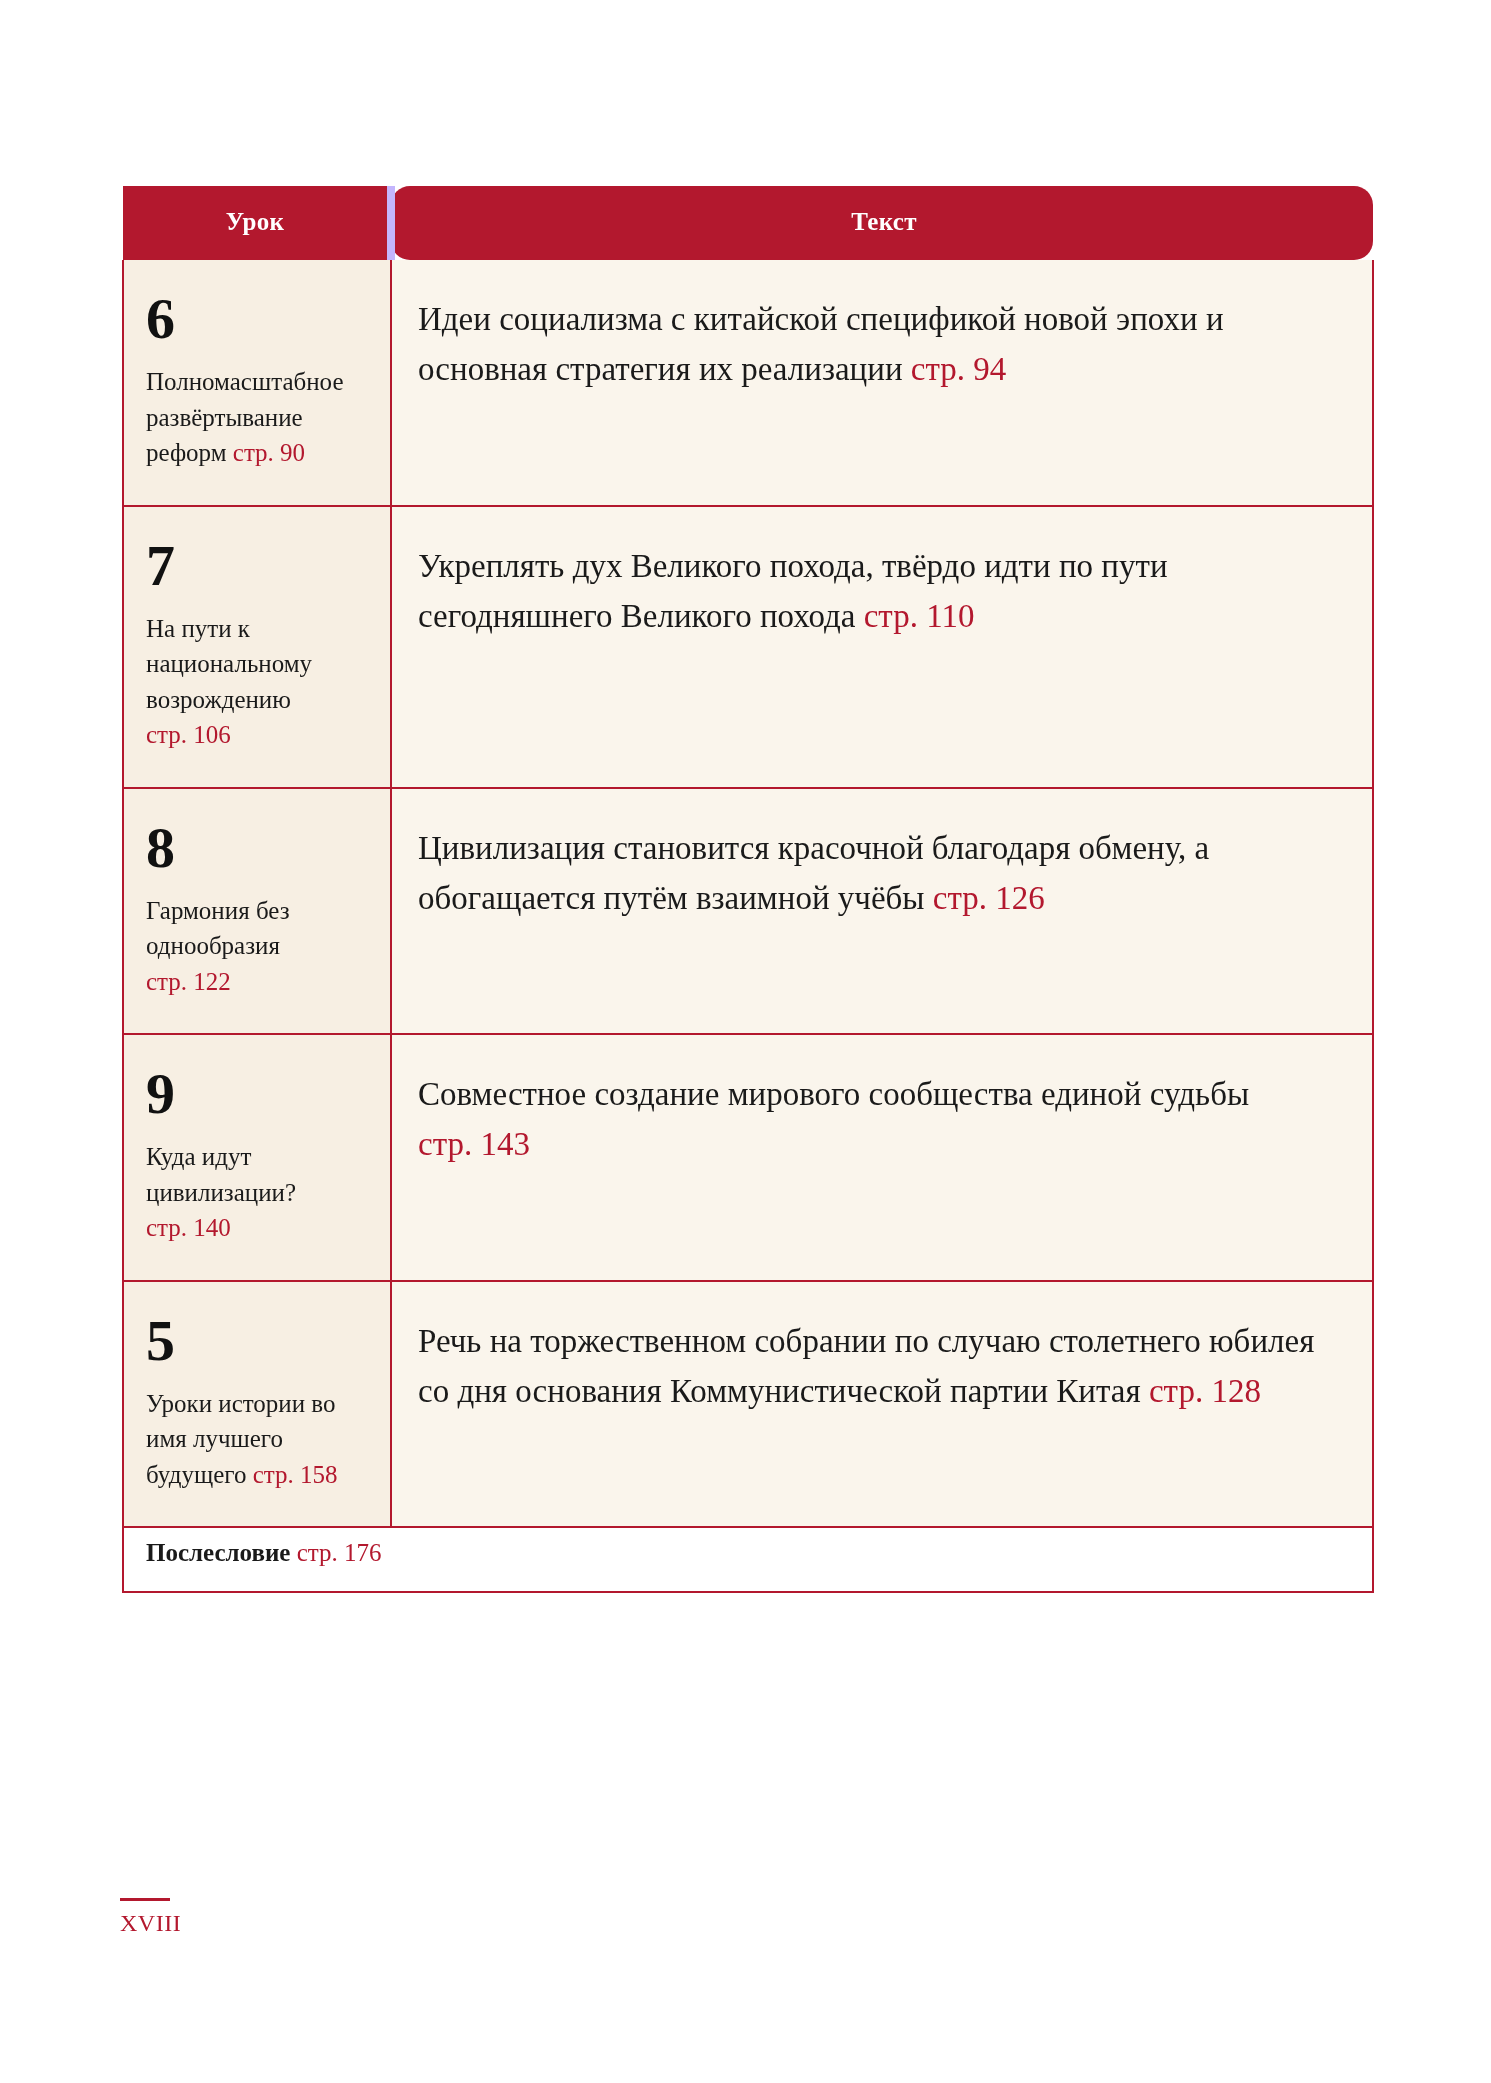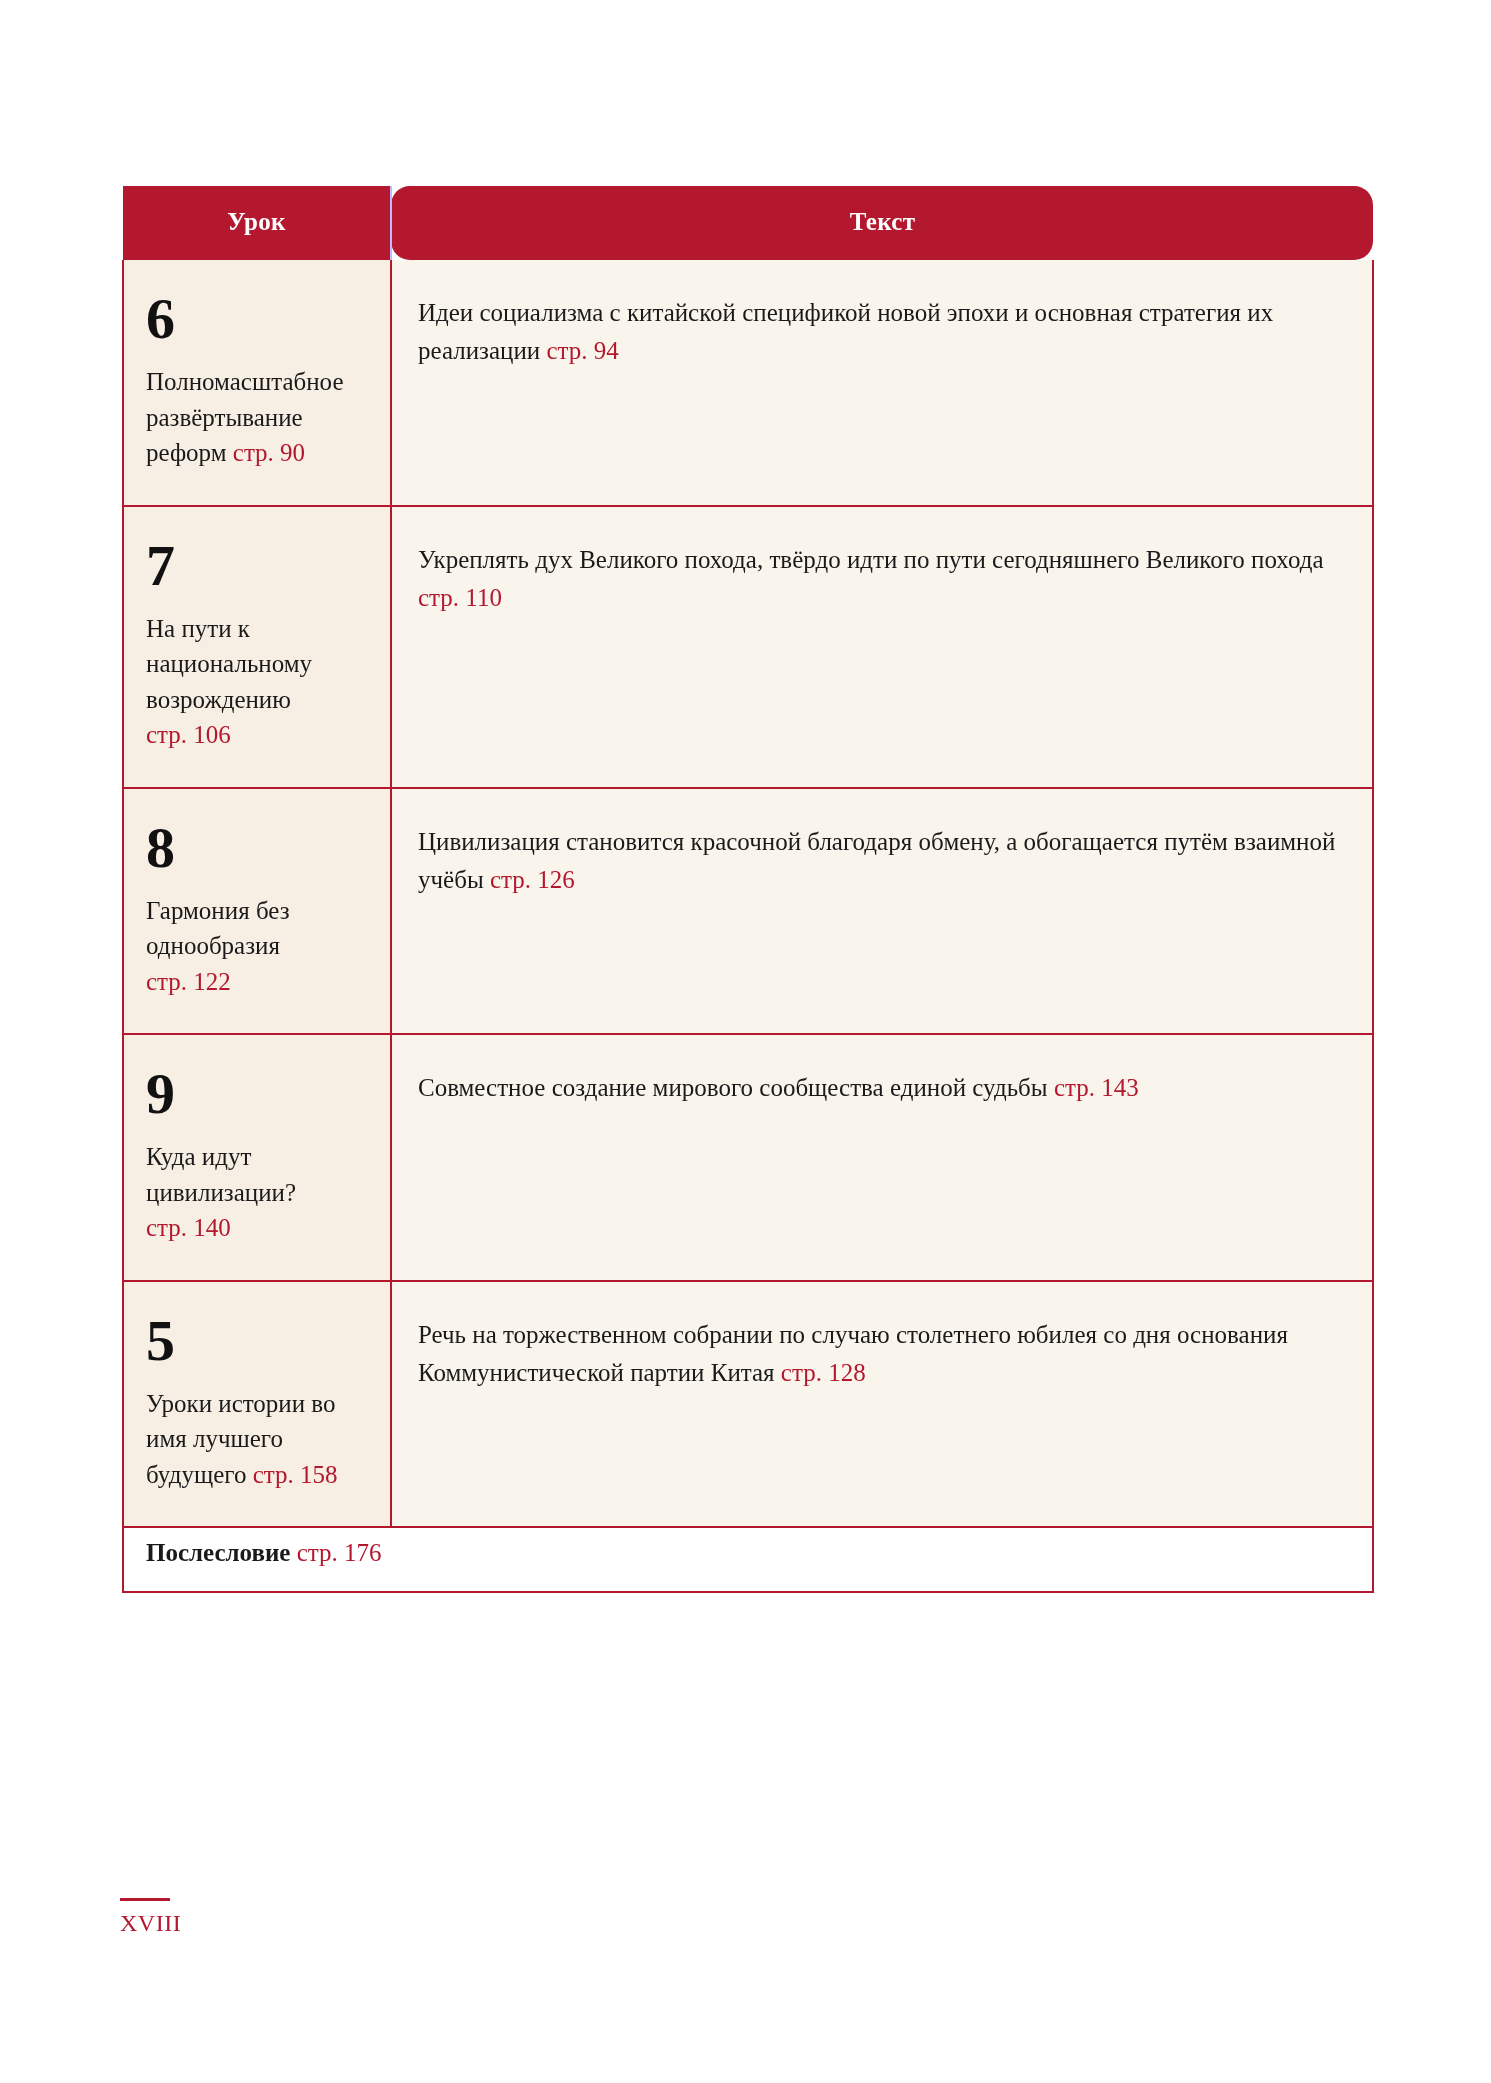--- a/index.html
+++ b/index.html
@@ -41,21 +41,21 @@
     color: #ffffff;
     font-family: "Liberation Serif", serif;
     font-weight: bold;
     font-size: 25px;
     text-align: center;
     padding: 22px 10px 24px 10px;
     border: none;
     letter-spacing: 0.3px;
   }
   .thead-cell.divider {
-    border-left: 2px solid #c4b5fd;
+    border-left: 8px solid #c4b5fd;
     border-radius: 19px;
   }
 
   
   .row-cell {
     vertical-align: top;
     border-left: 2px solid #b3182e;
     border-right: 2px solid #b3182e;
     border-bottom: 2px solid #b3182e;
   }
@@ -80,21 +80,21 @@
 
   .lesson-title {
     font-family: "Liberation Serif", serif;
     font-size: 25px;
     line-height: 1.42;
     color: #1a1a1a;
   }
 
   .text-body {
     font-family: "Liberation Serif", serif;
-    font-size: 25px;
+    font-size: 33px;
     line-height: 1.52;
     color: #1a1a1a;
   }
 
   .page-ref {
     color: #b3182e;
     white-space: nowrap;
   }
 
   

